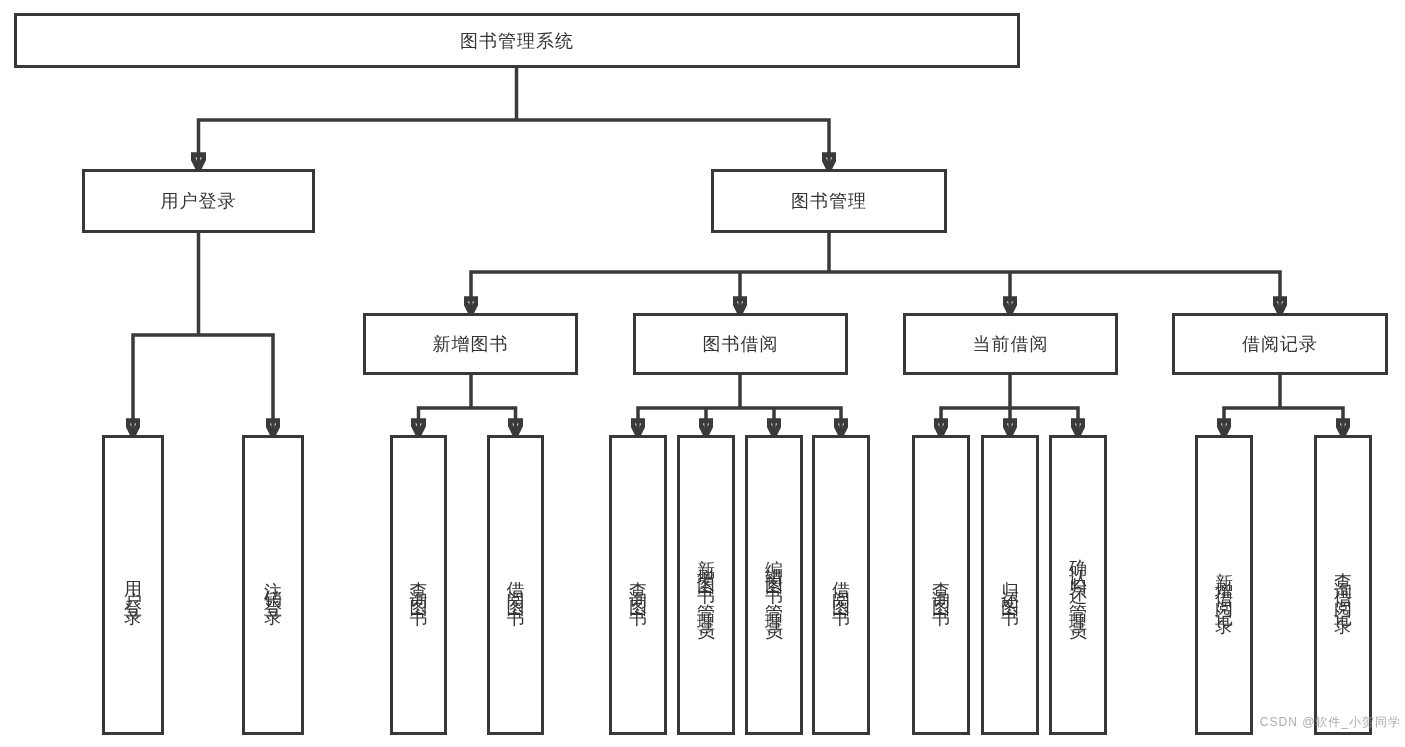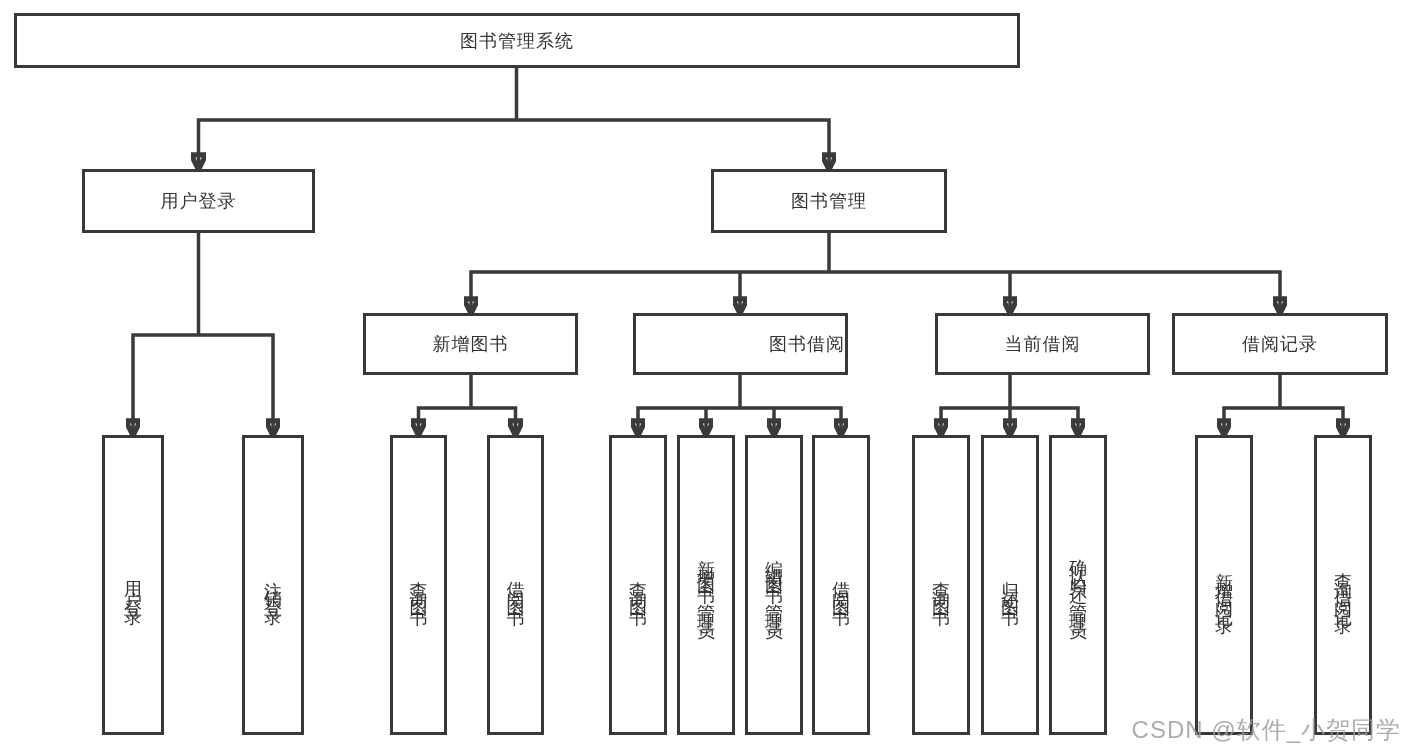--- a/index.html
+++ b/index.html
@@ -40,43 +40,43 @@
     line-height: 1;
     white-space: nowrap;
   }
   
   #n-root   { left: 14px;  top: 13px;  width: 1006px; height: 55px; }
   
   #n-l2a    { left: 82px;  top: 169px; width: 233px; height: 64px; }
   #n-l2b    { left: 711px; top: 169px; width: 236px; height: 64px; }
   
   #n-l3a    { left: 363px;  top: 313px; width: 215px; height: 62px; }
-  #n-l3b    { left: 633px;  top: 313px; width: 215px; height: 62px; justify-content: flex-end; }
-  #n-l3c    { left: 903px;  top: 313px; width: 215px; height: 62px; margin-left: 32px; }
+  #n-l3b    { left: 633px;  top: 313px; width: 215px; height: 62px; }
+  #n-l3c    { left: 903px;  top: 313px; width: 215px; height: 62px; }
   #n-l3d    { left: 1172px; top: 313px; width: 216px; height: 62px; justify-content: center; }
   
   .leaf { top: 435px; height: 300px; }
   #n-a1 { left: 102px;  width: 62px; }
   #n-a2 { left: 242px;  width: 62px; }
   #n-b1 { left: 390px;  width: 57px; }
   #n-b2 { left: 487px;  width: 57px; }
   #n-c1 { left: 609px;  width: 58px; }
   #n-c2 { left: 677px;  width: 58px; }
   #n-c3 { left: 745px;  width: 58px; }
   #n-c4 { left: 812px;  width: 58px; }
   #n-d1 { left: 912px;  width: 58px; }
   #n-d2 { left: 981px;  width: 58px; }
   #n-d3 { left: 1049px; width: 58px; }
   #n-e1 { left: 1195px; width: 58px; }
   #n-e2 { left: 1314px; width: 58px; }
   #watermark {
     position: absolute;
     right: 4px;
     top: 714px;
-    font-size: 24px;
+    font-size: 12px;
     color: rgba(158, 158, 158, 0.85);
     letter-spacing: 1px;
     z-index: 5;
     white-space: nowrap;
   }
 </style>
 </head>
 <body>
 
 <div id="canvas">

